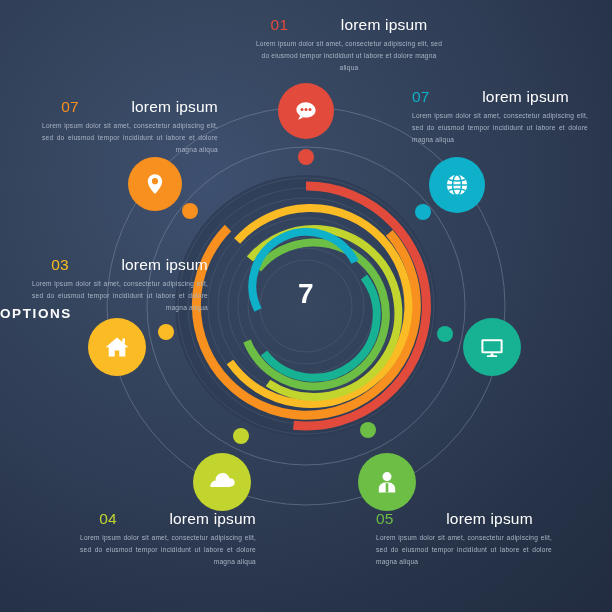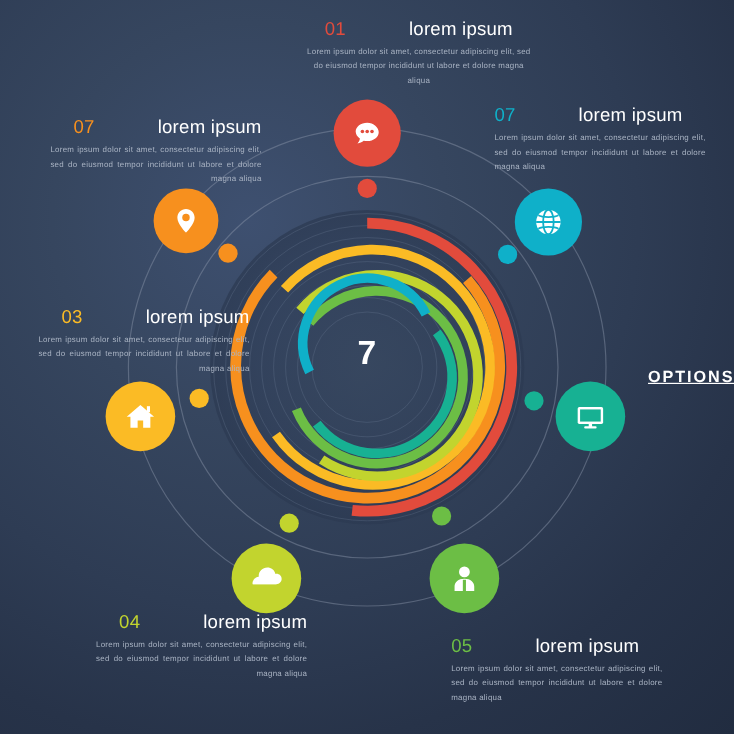--- a/index.html
+++ b/index.html
@@ -32,41 +32,41 @@
   .lbl.right .body{text-align:justify;}
   .lbl.left{text-align:right;}
   .lbl.left .body{text-align:justify;text-align-last:right;}
 
   
   #lbl-01{left:254px;top:16px;text-align:center;width:190px;}
   #lbl-01 .body{text-align:center;}
   #lbl-02{left:42px;top:98px;}
   #lbl-03{left:32px;top:256px;}
   #lbl-04{left:80px;top:510px;}
-  #lbl-05{left:376px;top:530px;}
+  #lbl-05{left:376px;top:510px;}
   #lbl-06{left:430px;top:256px;}
   #lbl-07{left:412px;top:88px;}
 
   .node{
     position:absolute;border-radius:50%;
     display:flex;align-items:center;justify-content:center;
     box-shadow:0 0 0 0 rgba(0,0,0,0);
   }
   .node svg{display:block;}
   .centertext{
     position:absolute;left:0;top:0;width:612px;height:612px;
     pointer-events:none;
   }
   .c-num{
     position:absolute;left:0;right:0;top:278px;text-align:center;
     color:#ffffff;font-size:28px;font-weight:bold;letter-spacing:.5px;
   }
   .c-sub{
-    position:absolute;left:0;right:0;top:306px;text-align:right;
-    color:#ffffff;font-size:13.5px;font-weight:bold;letter-spacing:1.6px;text-decoration:underline;
+    position:absolute;left:0;right:0;top:306px;text-align:left;
+    color:#ffffff;font-size:13.5px;font-weight:bold;letter-spacing:1.6px;
   }
 </style>
 </head>
 <body>
 
 <div id="stage">
 
   <svg id="svgroot" viewBox="0 0 612 612">
     <defs>
       <radialGradient id="innerGlow" cx="50%" cy="50%" r="50%">

